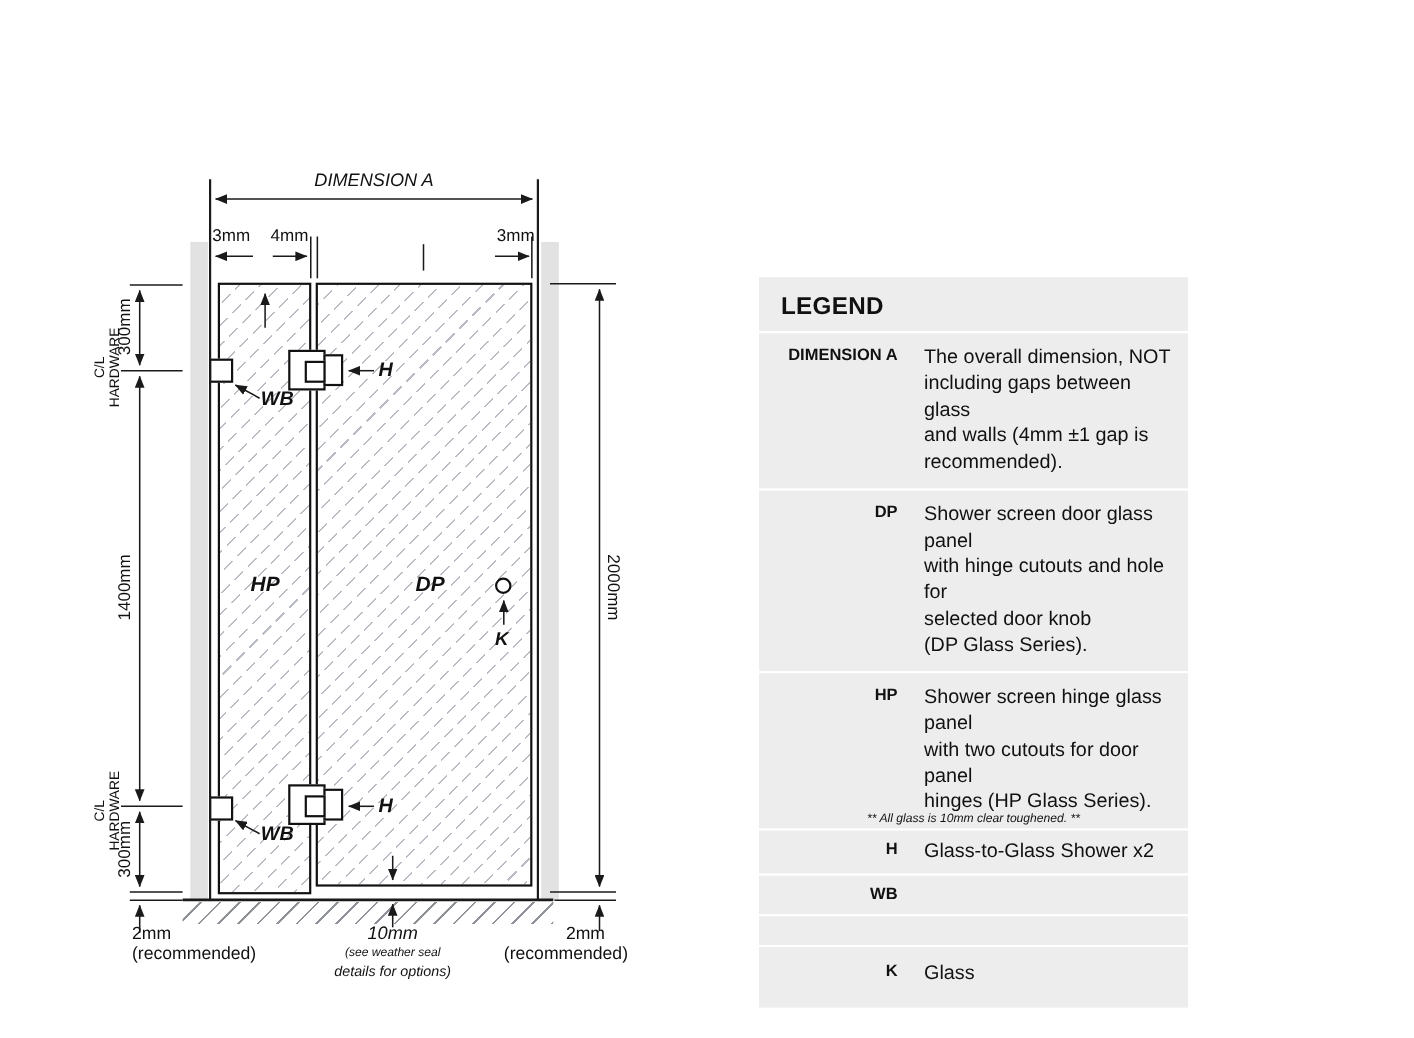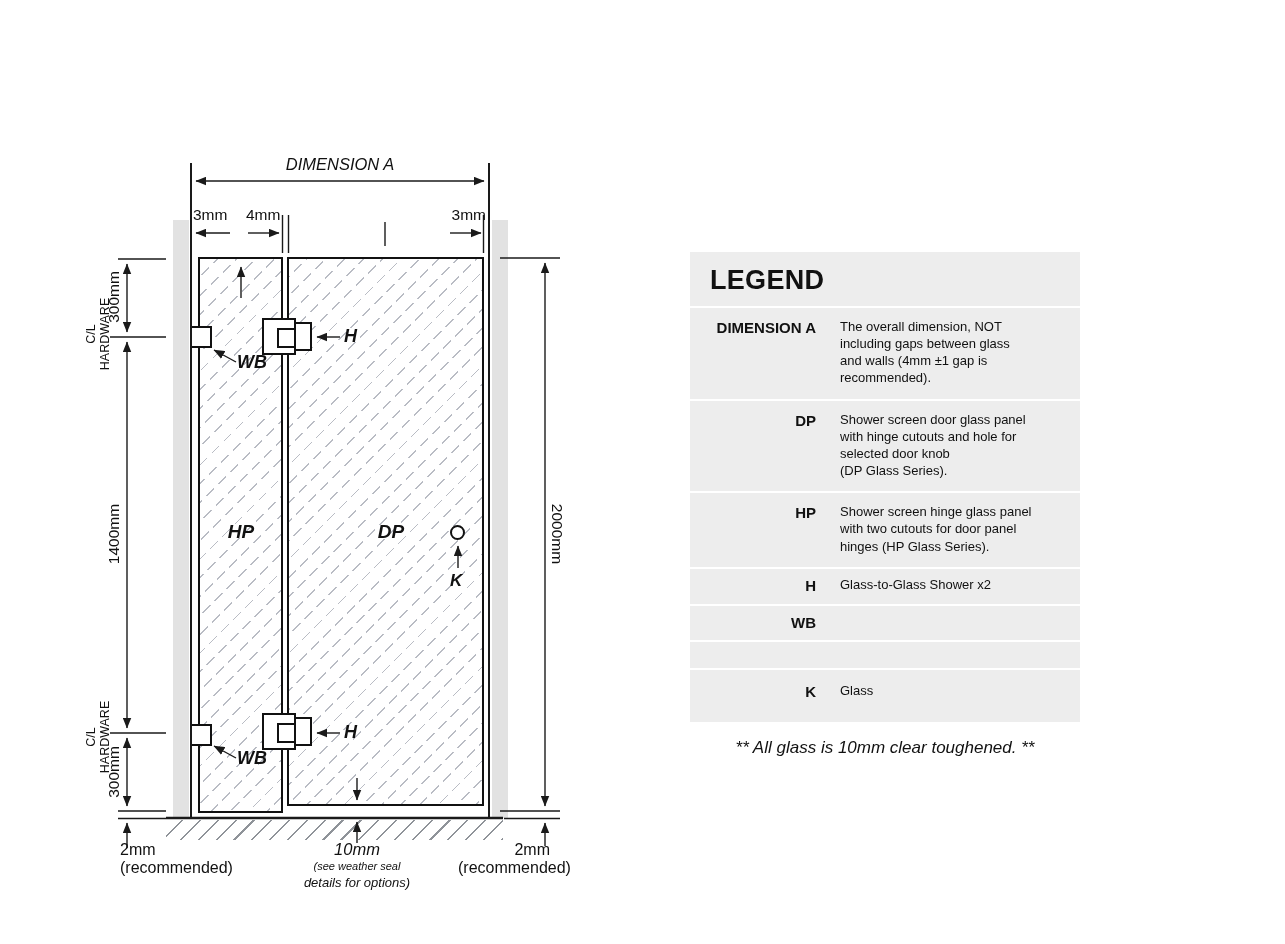--- a/index.html
+++ b/index.html
@@ -20,30 +20,30 @@
   .knob{border-radius:50%;}
   #linework{position:absolute;left:0;top:0;z-index:4;pointer-events:none;}
   .hwlayer{z-index:3;} .walllayer{z-index:1;} .panellayer{z-index:2;}
   .lbl{z-index:5;}
   .title{font-size:39px;font-weight:bold;letter-spacing:-1.2px;}
   .ital{font-style:italic;}
   .bi{font-weight:bold;font-style:italic;}
   .dim{font-size:15.5px;}
   .small{font-size:16px;}
   .legend{position:absolute;left:690px;top:252px;width:390px;background:#ededed;z-index:5;}
-  .legend-title{font-size:27px;font-weight:bold;letter-spacing:.3px;padding:13px 0 10px 20px;}
+  .legend-title{font-size:22px;font-weight:bold;letter-spacing:.3px;padding:13px 0 10px 20px;}
   .lrow{display:flex;border-top:2px solid #fff;padding:10px 14px 12px 0;}
   .lrow.smallrow{padding:7px 14px 8px 0;}
   .lrow.emptyrow{height:26px;padding:0;}
   .lrow.lastrow{padding:12px 14px 20px 0;}
   .lterm{flex:none;width:126px;text-align:right;font-weight:bold;font-size:15px;line-height:1.32;}
-  .ldesc{flex:1;padding-left:24px;font-size:13px;line-height:1.32;white-space:pre-line;}
+  .ldesc{flex:1;padding-left:24px;font-size:18px;line-height:1.32;white-space:pre-line;}
   .lrow.wbrow .ldesc{white-space:nowrap;overflow:visible;}
   .footnote{position:absolute;left:690px;top:738px;width:390px;text-align:center;
-    font-size:17px;font-style:italic;z-index:5;}
+    font-size:11px;font-style:italic;z-index:5;}
   .cl2{font-size:12.5px;line-height:1.15;}
 </style>
 </head>
 <body>
 
 <div id="page">
 
 
   <div class="wall walllayer" style="left:173px;top:220px;width:16px;height:598px;"></div>
   <div class="wall walllayer" style="left:492px;top:220px;width:16px;height:598px;"></div>

